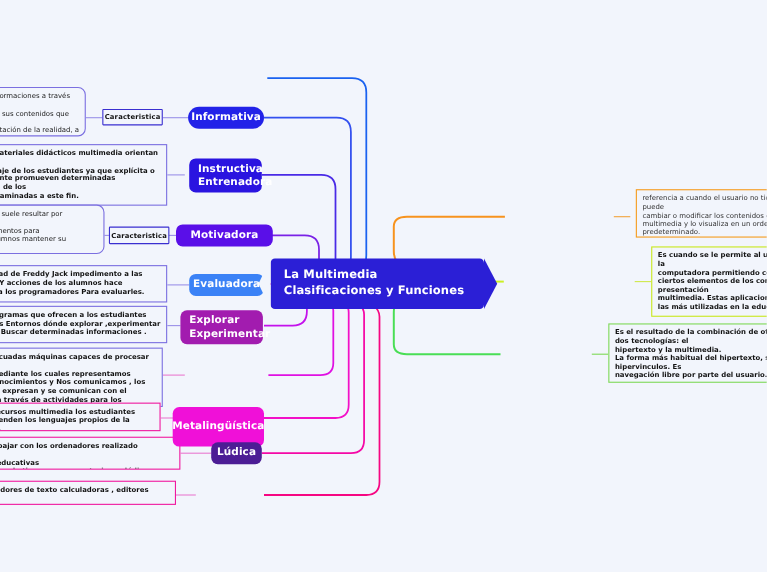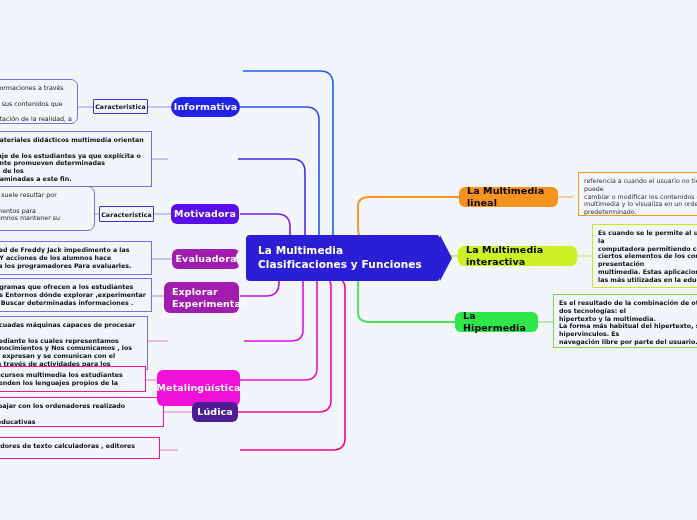--- a/index.html
+++ b/index.html
@@ -162,46 +162,44 @@
   <div class="txtbox magenta" style="left:-48px;top:437px;width:208px;height:22px;">Los procesadores de texto calculadoras , editores
 gráficos</div>
 
   <div class="charbox" style="left:93px;top:99px;width:55px;height:15px;">Caracteristica</div>
 
   <div class="charbox" style="left:99px;top:206px;width:55px;height:16px;">Caracteristica</div>
 
 
   <div class="node" style="left:171px;top:97px;width:69px;height:20px;justify-content:center;background:#2222e8;border-radius:10px;">Informativa</div>
 
-
-  <div class="node" style="left:171px;top:204px;width:68px;height:20px;justify-content:center;background:#5a0fe8;">Motivadora</div>
-
-  <div class="node" style="left:172px;top:249px;width:68px;height:20px;justify-content:center;background:#a21caf;text-align:center;">Evaluadora</div>
+  <div class="node" style="left:172px;top:144px;width:66px;height:31px;background:#2a14e0;">Instructiva Entrenadora</div>
+
+  <div class="node" style="left:160px;top:204px;width:88px;height:20px;justify-content:center;background:#5a0fe8;">Motivadora</div>
+
+  <div class="node" style="left:172px;top:249px;width:68px;height:20px;justify-content:center;background:#3b82f6;text-align:center;">Evaluadora</div>
 
   <div class="node" style="left:164px;top:282px;width:75px;height:31px;background:#a21caf;">Explorar Experimentar</div>
 
 
   <div class="node" style="left:157px;top:370px;width:83px;height:36px;justify-content:center;background:#f010d8;">Metalingüística</div>
 
   <div class="node" style="left:192px;top:402px;width:46px;height:20px;justify-content:center;background:#4c1d95;">Lúdica</div>
 
 
   <div class="center-wrap" style="left:246px;top:235px;">
     <div style="position:relative;width:194px;height:56px;">
       <div class="node center" style="left:0;top:0;width:194px;height:46px;align-items:flex-start;">La Multimedia Clasificaciones y Funciones</div>
       <div class="center-arrow-l" style="left:-11px;top:0;border-top:23px solid transparent;border-bottom:23px solid transparent;border-right:11px solid #f2f5fc;"></div>
       <div class="center-arrow-r" style="left:194px;top:0;border-top:23px solid transparent;border-bottom:23px solid transparent;border-left:12px solid #2b1fd6;"></div>
     </div>
   </div>
 
-  <div class="node" style="left:459px;top:187px;width:99px;height:20px;justify-content:center;background:#f7931e;color:#000;">La Multimedia lineal</div>
-
-  <div class="node" style="left:458px;top:246px;width:119px;height:20px;justify-content:center;background:#ccf024;color:#000;">La Multimedia interactiva</div>
-
-  <div class="node" style="left:455px;top:312px;width:83px;height:20px;justify-content:center;background:#2ee649;color:#000;">La Hipermedia</div>
+
+
 
   <div class="txtbox orange" style="left:578px;top:172px;width:185px;height:44px;">referencia a cuando el usuario no tiene control, no puede
 cambiar o modificar los contenidos de la presentación
 multimedia y lo visualiza en un orden
 predeterminado.</div>
 
   <div class="txtbox ylw" style="left:592px;top:224px;width:175px;height:64px;">Es cuando se le permite al usuario controlar
 la
 computadora permitiendo controlar
 ciertos elementos de los contenidos de la

